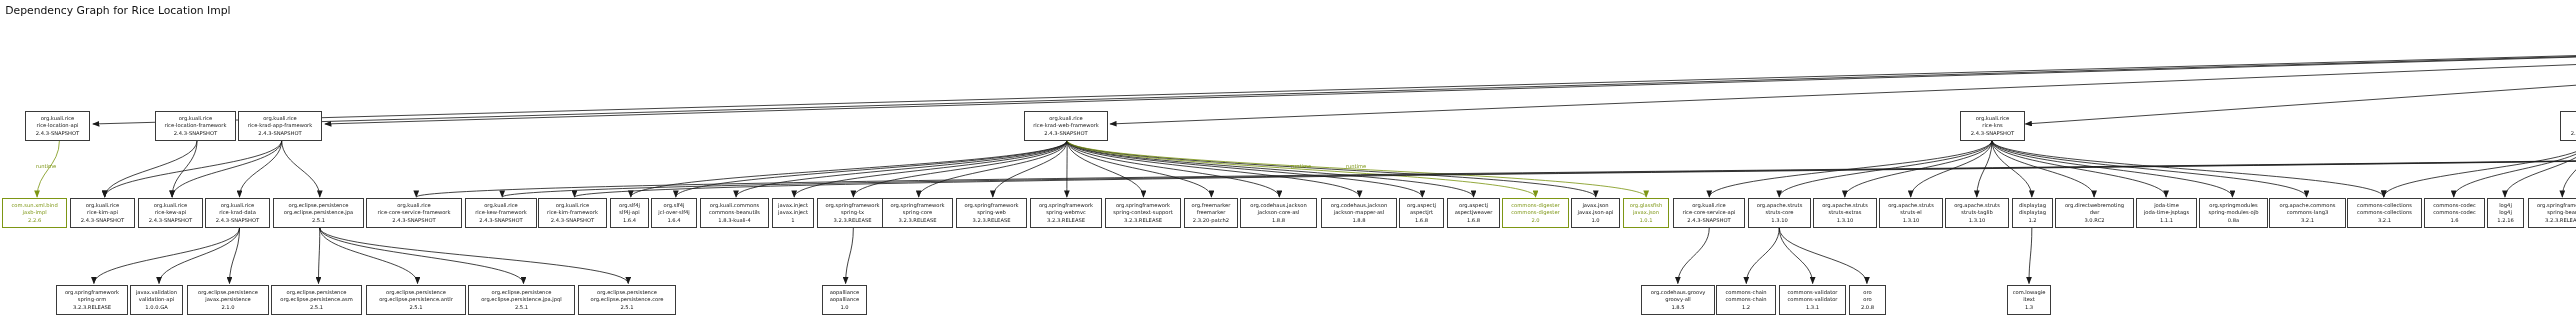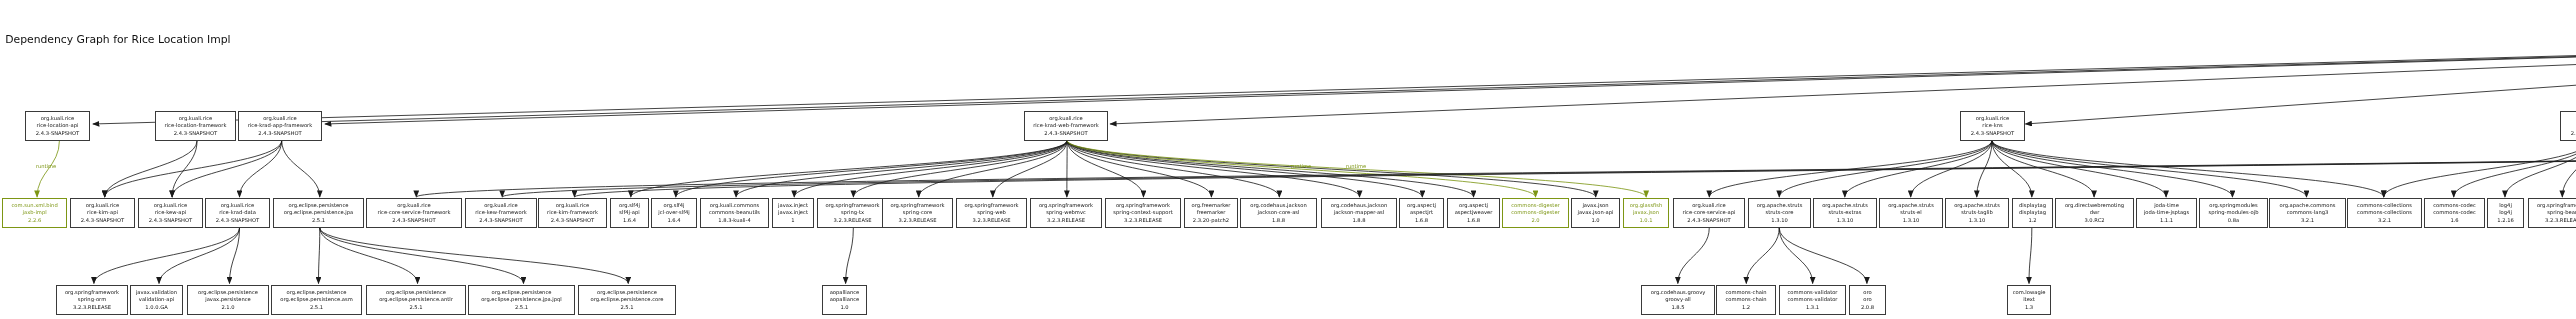--- a/index.html
+++ b/index.html
@@ -1,17 +1,17 @@
 <!DOCTYPE html>
 <html style="font-size:8.2px"><head>
 <meta charset="utf-8">
 <style>
   html,body{margin:0;padding:0;background:#ffffff;}
   body{width:3756px;height:319px;position:relative;font-family:"DejaVu Sans","Liberation Sans",sans-serif;overflow:hidden;}
-  .title{position:absolute;left:5.2px;top:4.1px;font-size:10.8px;color:#101010;white-space:nowrap;margin-top:29px;}
+  .title{position:absolute;left:5.2px;top:4.1px;font-size:10.8px;color:#101010;white-space:nowrap;}
   #graph{position:absolute;left:0;top:0;width:3756px;height:319px;}
   svg#edges{position:absolute;left:0;top:0;width:3756px;height:319px;}
   .node{position:absolute;box-sizing:border-box;height:30px;border:1px solid #3a3a3a;background:#ffffff;
         display:flex;flex-direction:column;justify-content:center;align-items:center;
         text-align:center;font-size:5.2px;line-height:1.45;color:#111;white-space:nowrap;z-index:2;}
   .node span{display:block;}
   .node.runtime{border-color:#7d9614;color:#7d9614;}
   .edge-label{position:absolute;transform:translate(-50%,-50%);font-size:5.2px;z-index:3;background:rgba(255,255,255,0);white-space:nowrap;}
 </style>
 </head>

